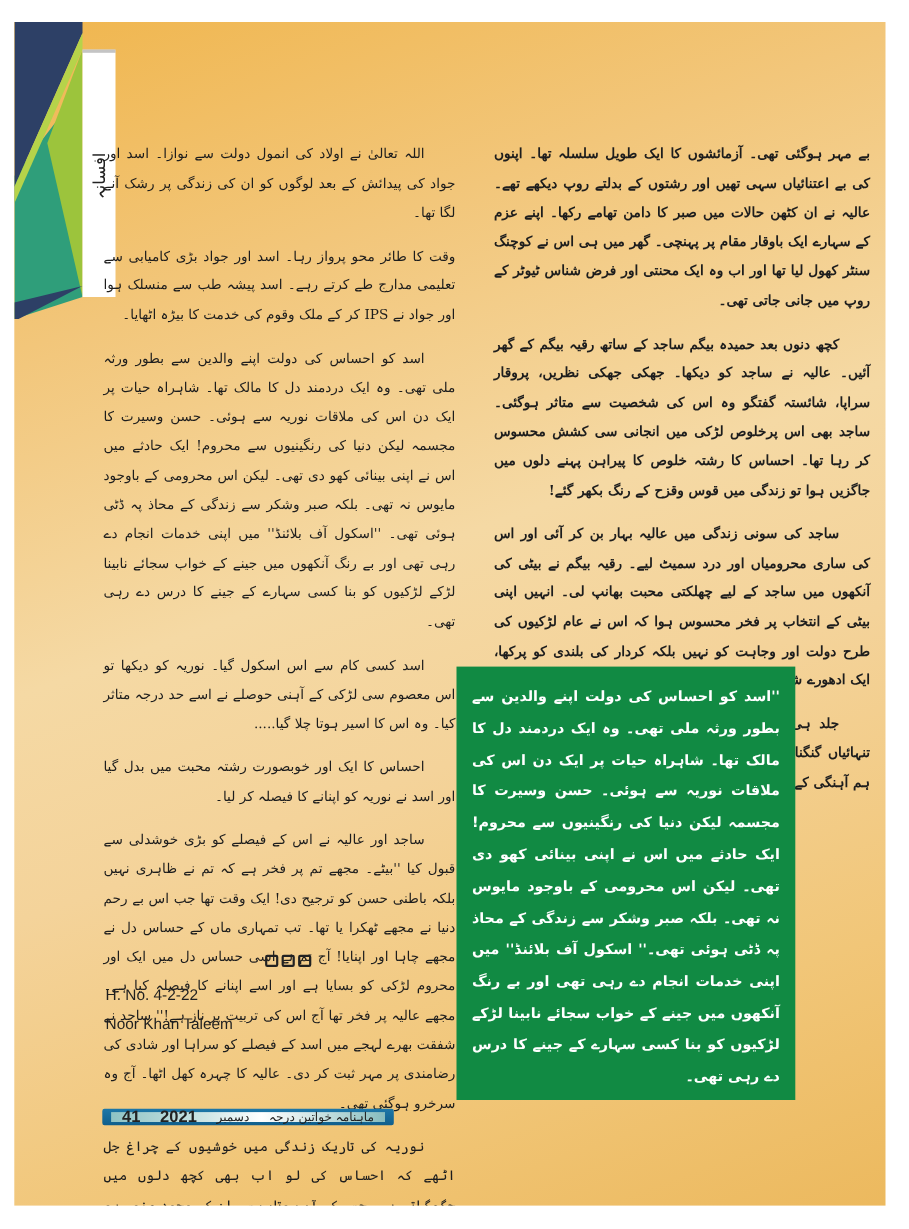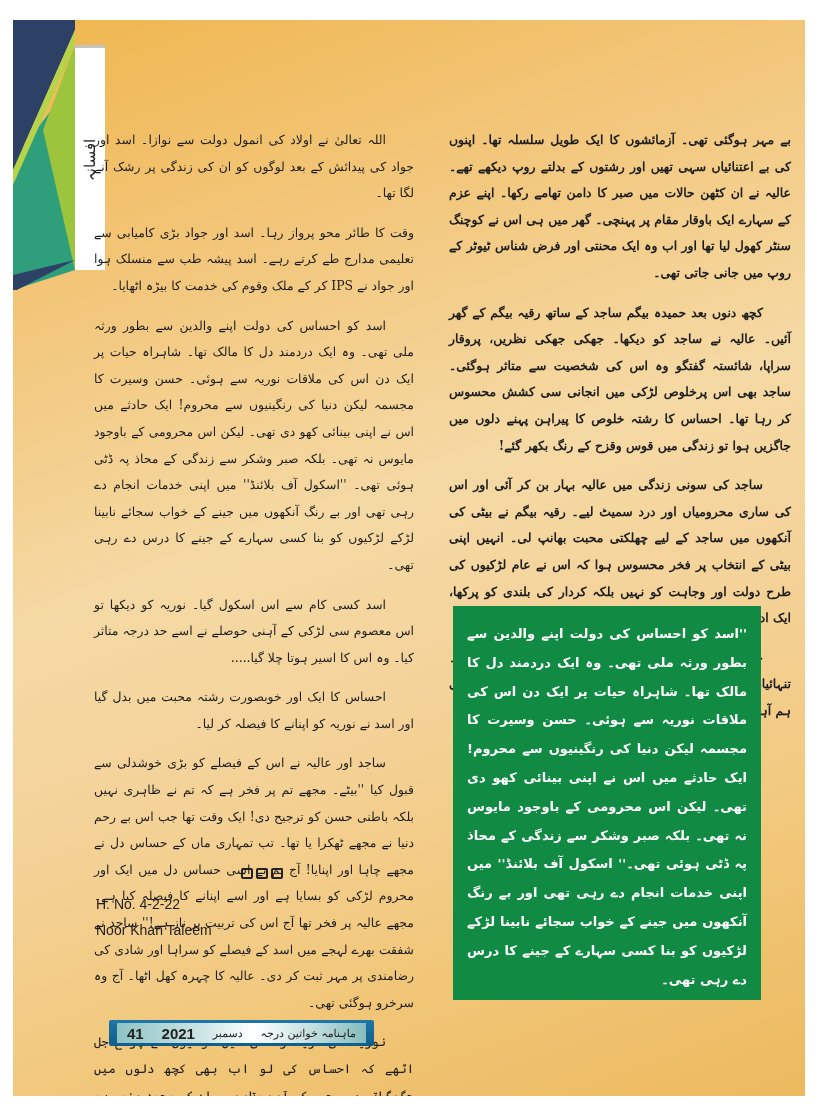--- a/index.html
+++ b/index.html
@@ -33,30 +33,29 @@
   .ornament {
     position:absolute; left:228px; top:848px; display:flex; gap:3px;
   }
   .ornament span { width:12px; height:11px; border:2px solid #222; border-radius:2px; box-sizing:border-box; display:block; }
   .address {
     position:absolute; left:83px; top:872px; font-family:"Liberation Sans", sans-serif;
     font-size:14px; color:#1f1f1f; line-height:25.5px;
   }
   .address div { height:25.5px; }
   .quote-box {
-    position:absolute; left:440px; top:586px; width:308px; height:394px;
+    position:absolute; left:402px; top:586px; width:308px; height:394px;
     background:#118a43; color:#ffffff; direction:rtl;
     font-family:"DejaVu Sans", sans-serif; font-weight:bold; font-size:13px;
     line-height:28.8px; text-align:justify; padding:14px 14px 0 14px; box-sizing:border-box;
   }
   .footer-bar {
-    position:absolute; left:96px; top:988px; width:265px; height:26px;
+    position:absolute; left:80px; top:988px; width:265px; height:15px;
     background:linear-gradient(180deg,#1d77a8 0%,#0f5e8c 100%);
     border-radius:2px;
-    margin-top:12px;
   }
   .footer-inner {
     position:absolute; left:8px; top:3px; right:8px; bottom:3px;
     background:linear-gradient(90deg,#8fc3c4 0%,#cfe6e6 35%,#ffffff 55%,#cde4e4 75%,#86bcbe 100%);
     display:flex; align-items:center; justify-content:space-between; padding:0 10px;
     box-sizing:border-box; font-family:"Liberation Sans", sans-serif; font-weight:bold; font-size:15px; color:#222;
   }
   .footer-inner .mag { font-family:"DejaVu Serif", serif; font-weight:normal; font-size:11px; direction:rtl; }
   .footer-inner .month { font-family:"DejaVu Serif", serif; font-weight:normal; font-size:11px; }
 </style>

